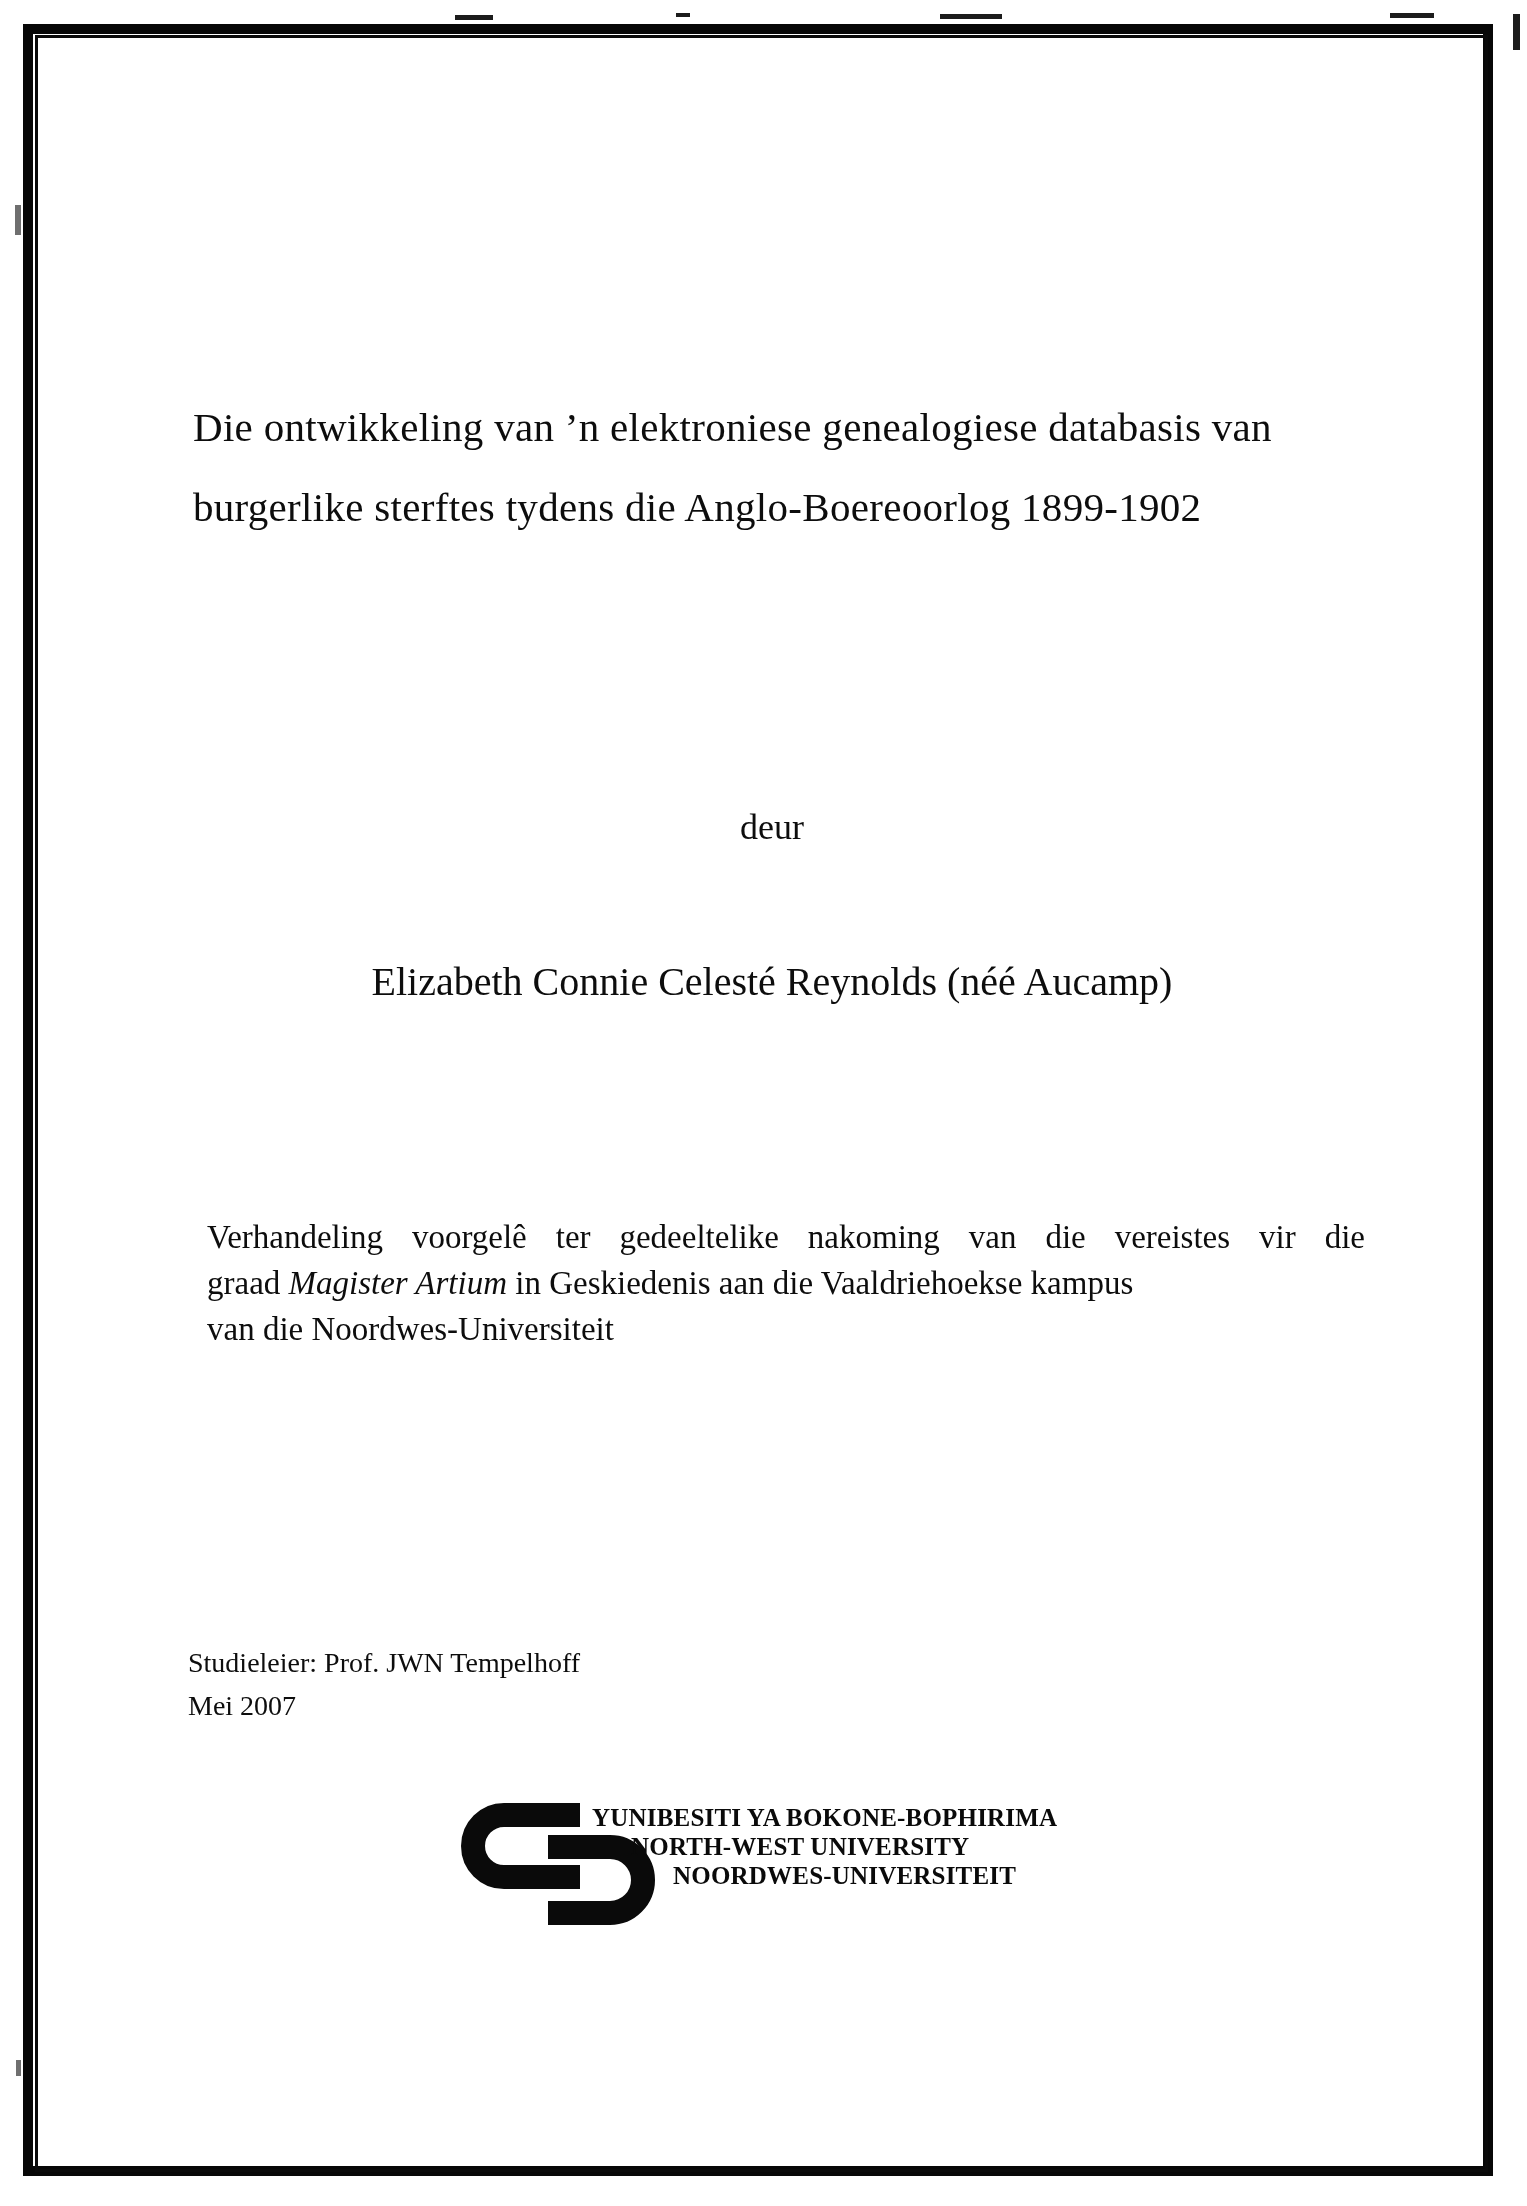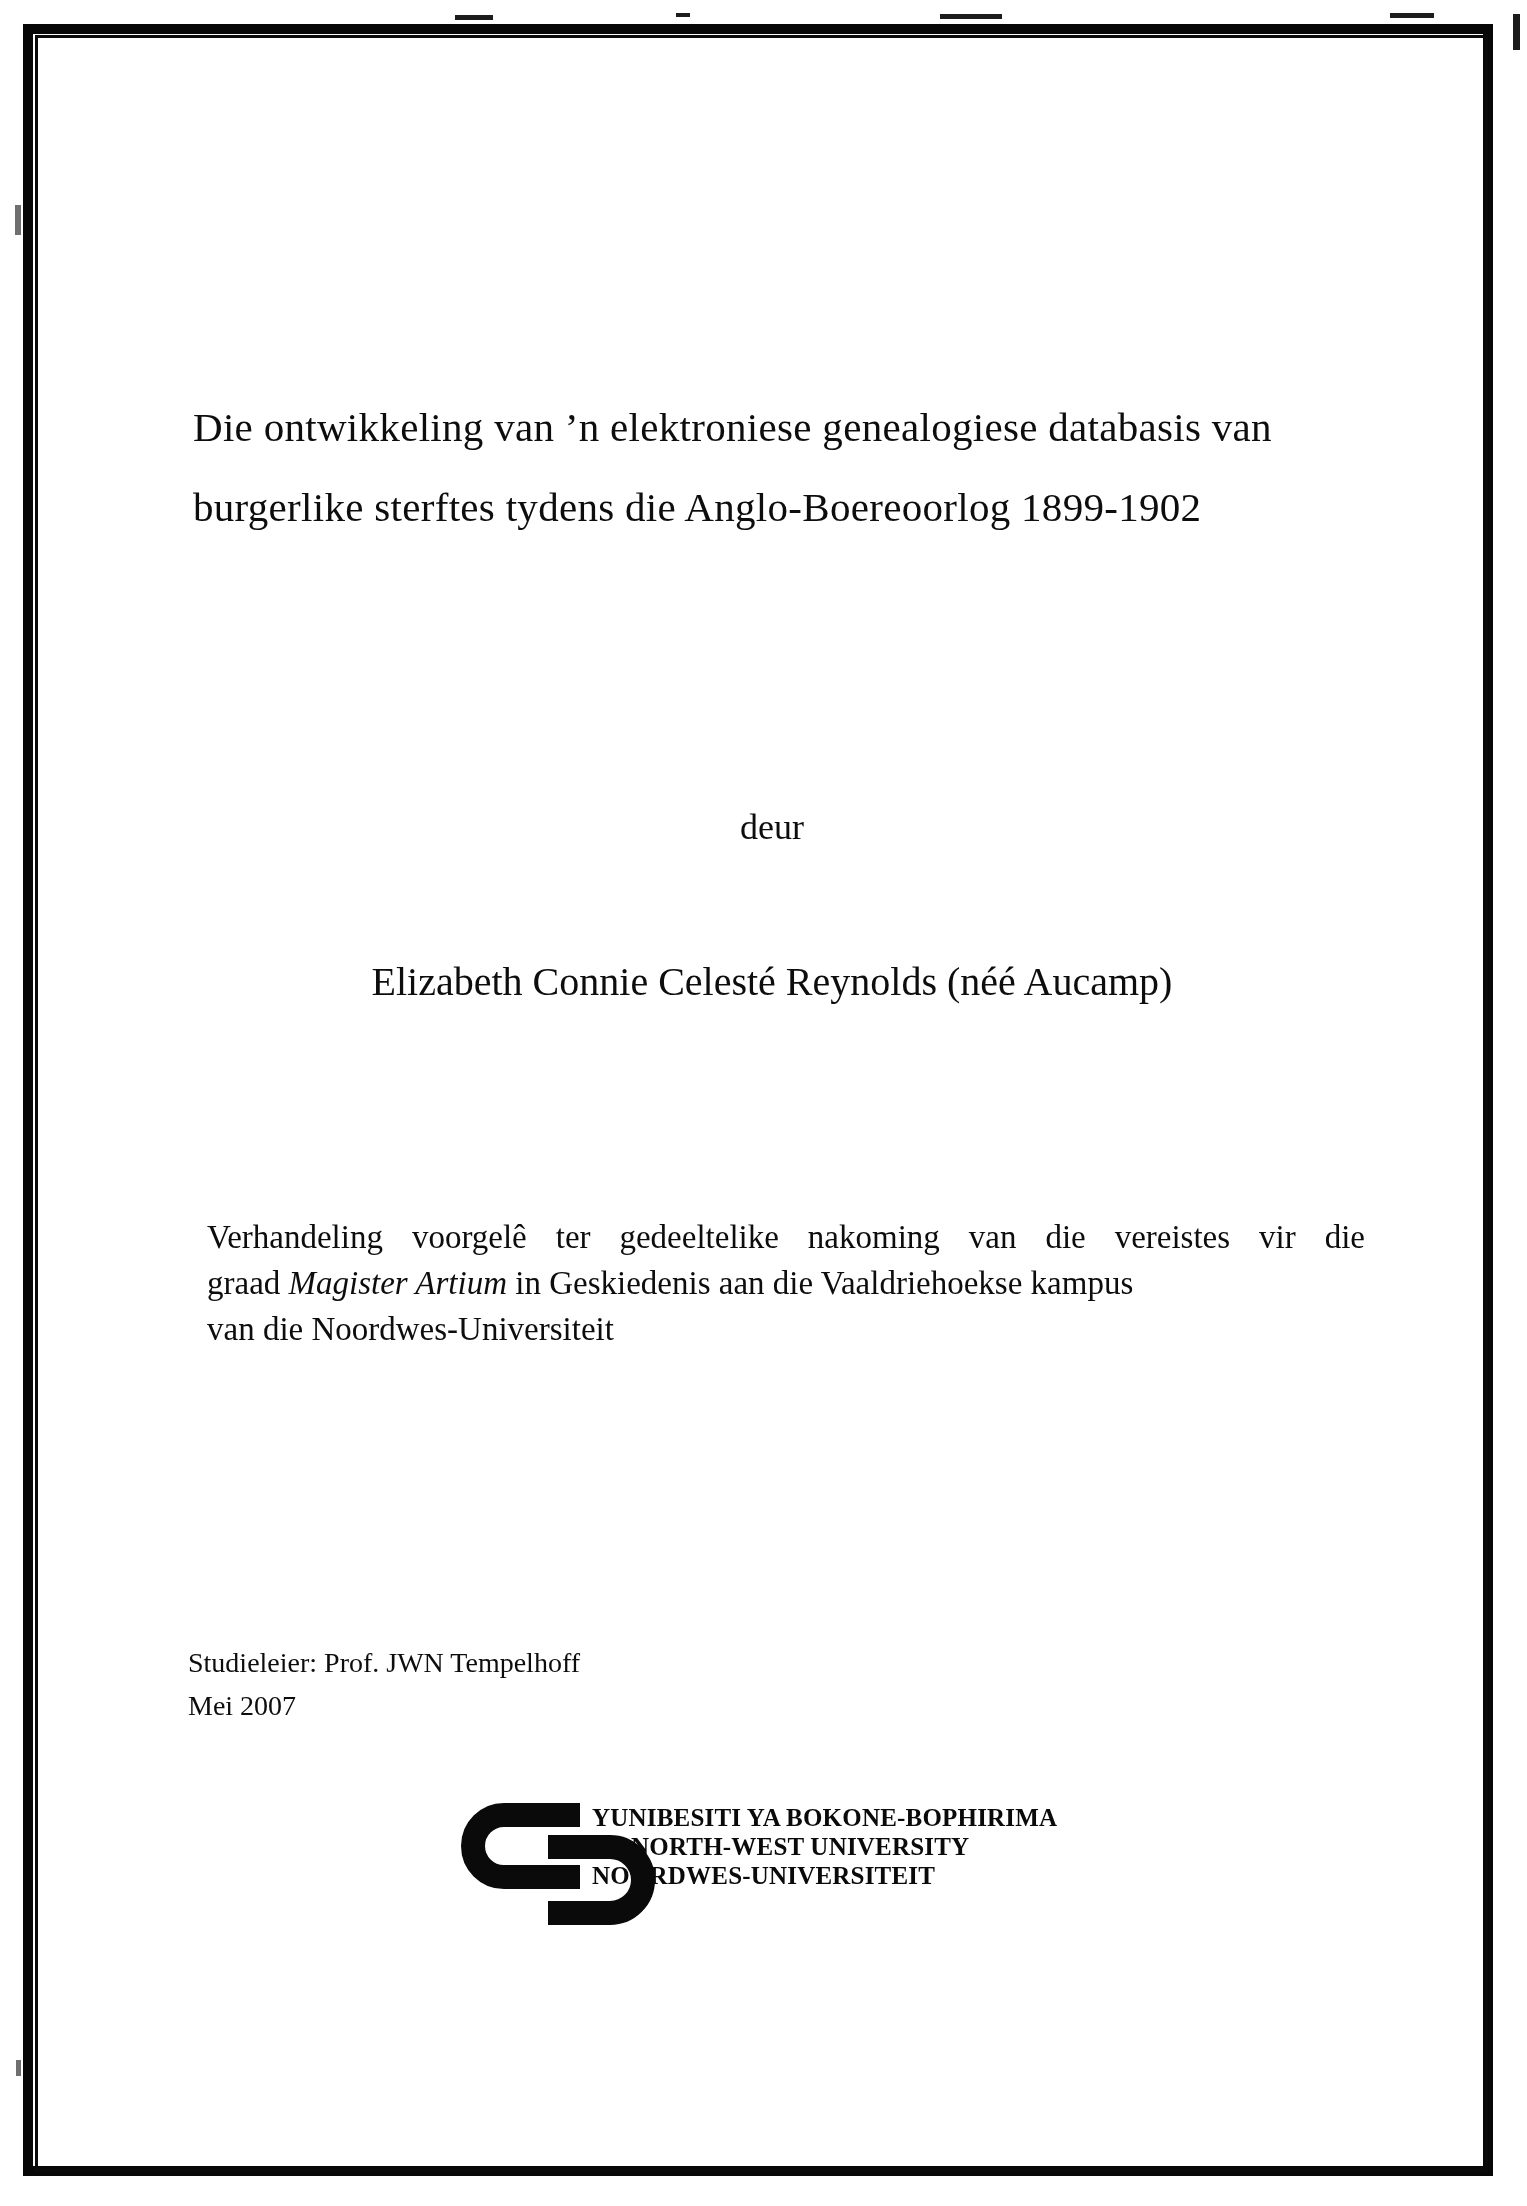--- a/index.html
+++ b/index.html
@@ -94,21 +94,21 @@
     left: 592px; top: 1803px;
     font-family: Liberation Serif, serif;
     font-weight: 700;
     font-size: 25px;
     line-height: 29px;
     letter-spacing: 0.2px;
     color: #0a0a0a;
     white-space: nowrap;
   }
   .logo-text .l2 { margin-left: 39px; }
-  .logo-text .l3 { }
+  .logo-text .l3 { margin-left: 81px; }
 </style>
 </head>
 <body>
 
 <div class="page">
 
   <div class="border-outer"></div>
   <div class="border-inner"></div>
 
   <div class="artifact" style="left:455px; top:15px; width:38px; height:5px;"></div>

